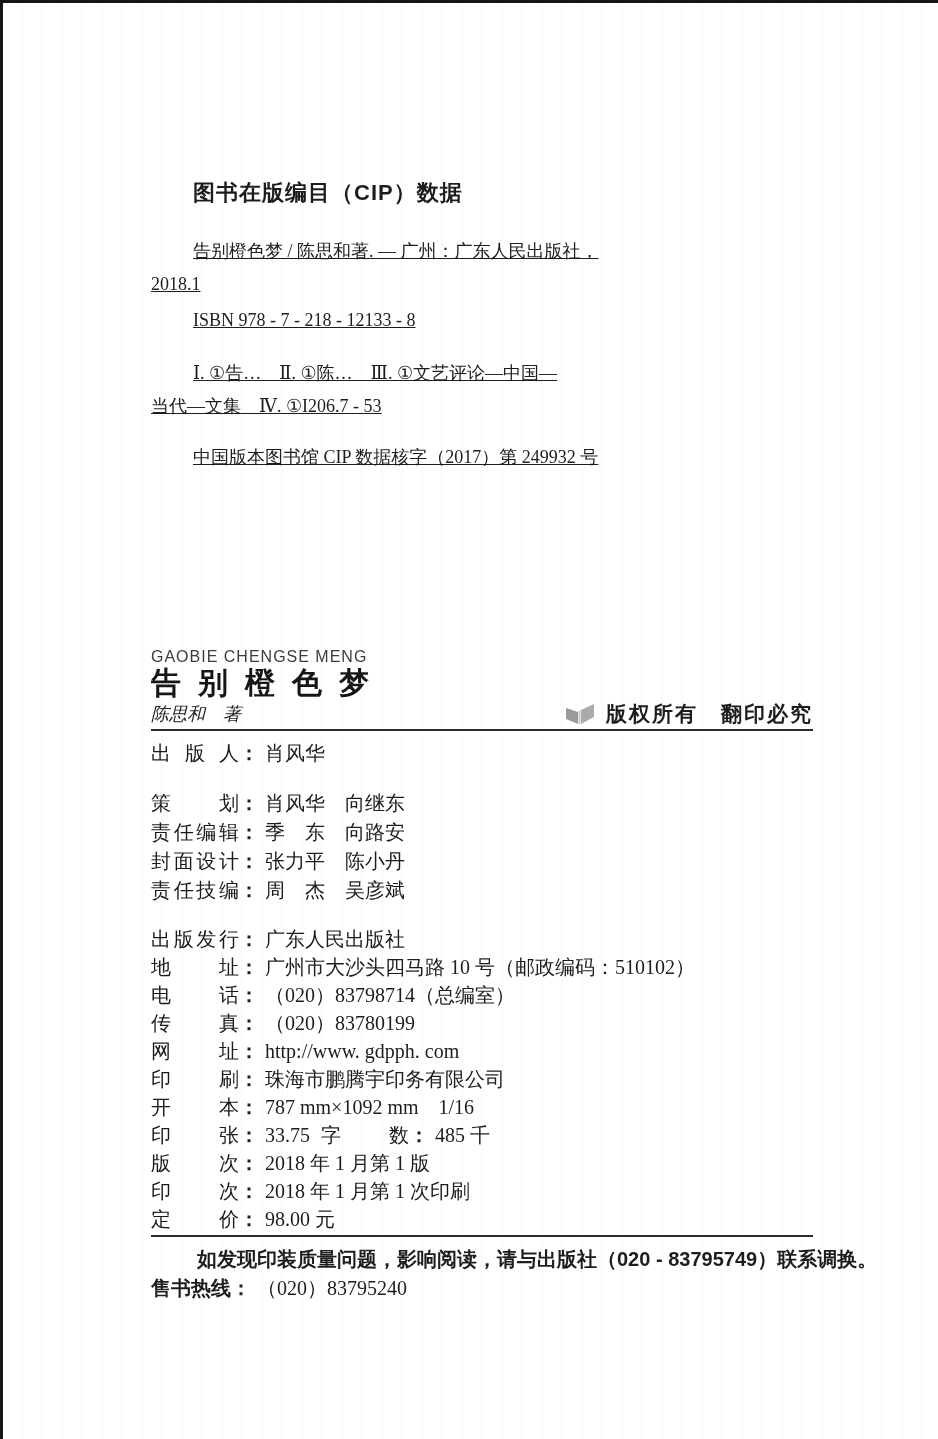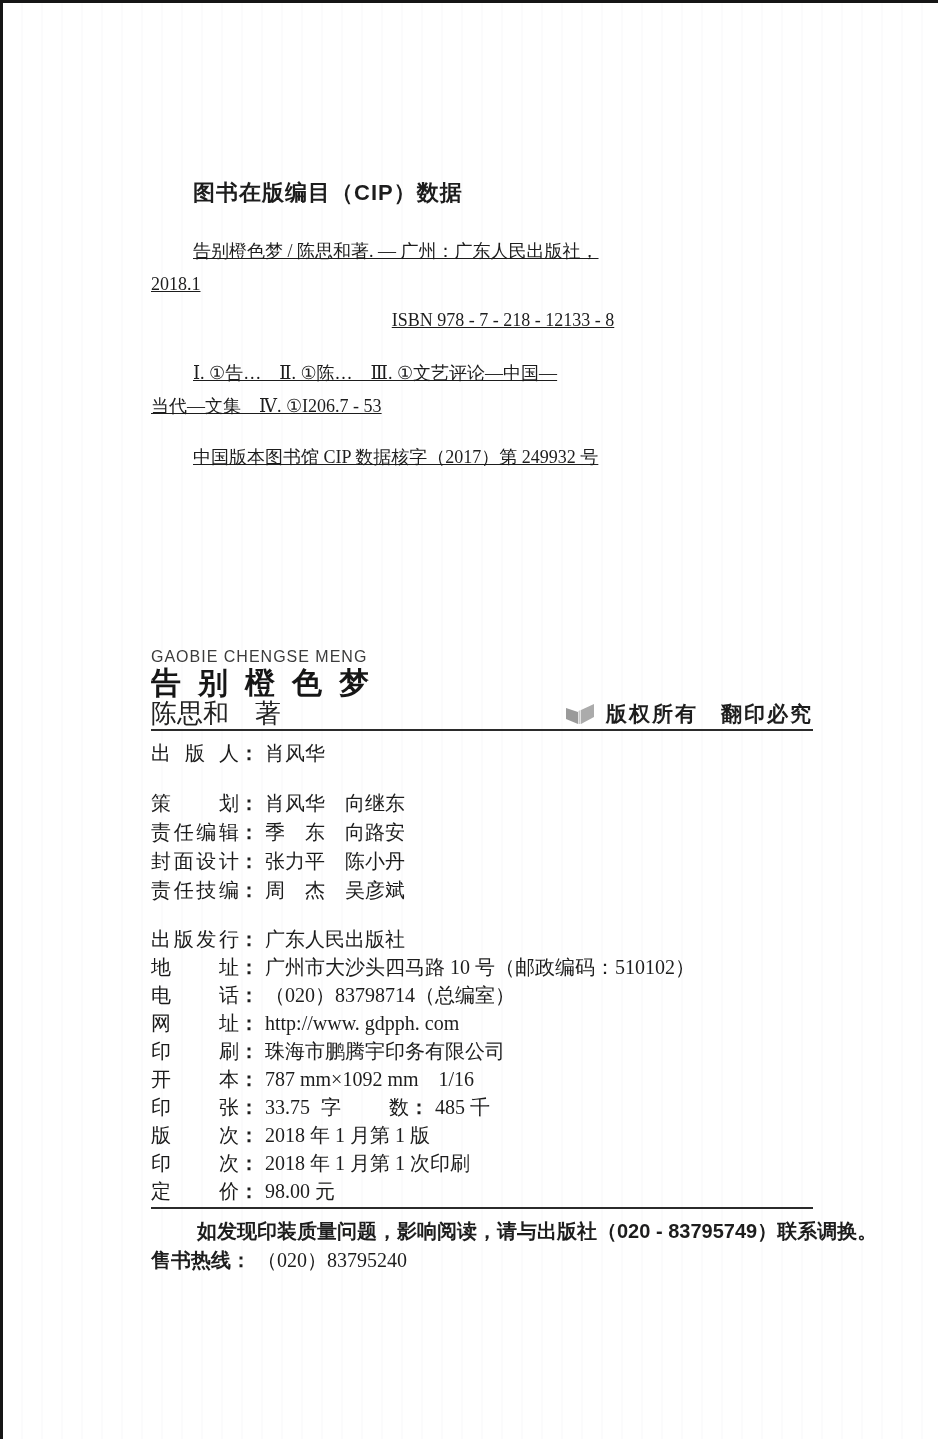--- a/index.html
+++ b/index.html
@@ -17,32 +17,32 @@
     font-family:"Liberation Serif","DejaVu Serif",serif;
   }
   .sansb{font-family:"Liberation Sans","DejaVu Sans",sans-serif;font-weight:bold;}
 
   
   .cip{position:absolute;left:148px;top:176px;width:662px;}
   .cip-heading{font-size:22px;line-height:28px;padding-left:42px;letter-spacing:1px;}
   .cip p{margin:0;font-size:18px;line-height:33px;text-decoration:underline;}
   .cip .first{margin-top:28px;}
   .indent{padding-left:42px;}
-  .gap-sm{margin-top:3px !important;text-align:center;}
+  .gap-sm{margin-top:3px !important;}
   .gap-md{margin-top:20px !important;}
   .gap-lg{margin-top:18px !important;}
 
   
   .colophon{position:absolute;left:148px;top:636px;width:662px;}
   .pinyin{margin-top:8px;font-family:"Liberation Sans","DejaVu Sans",sans-serif;
           font-size:16px;line-height:20px;color:#3c3c3c;letter-spacing:1px;}
   .book-title{font-size:30px;line-height:32px;letter-spacing:17px;color:#161616;}
   .author-row{display:flex;justify-content:space-between;align-items:flex-end;
               line-height:30px;height:30px;}
-  .author{font-size:26px;color:#222;}
+  .author{font-size:18px;font-style:italic;color:#222;}
   .copyright{display:flex;align-items:center;gap:10px;font-size:21px;letter-spacing:2px;}
   .rule{border-bottom:2px solid #2b2b2b;}
   .rule2{margin-top:2px;}
 
   .info-row{font-size:20px;line-height:28px;white-space:nowrap;}
   .pp-row{margin-top:8px;line-height:28px;}
   .staff-block{margin-top:22px;}
   .staff-block .info-row{line-height:29px;}
   .details-block{margin-top:20px;}
   .lbl{display:inline-block;width:88px;vertical-align:bottom;
@@ -112,20 +112,23 @@
       <div class="info-row">
         <span class="lbl">出版发行</span><span class="colon">：</span><span class="val">广东人民出版社</span>
       </div>
       <div class="info-row">
         <span class="lbl">地址</span><span class="colon">：</span><span class="val">广州市大沙头四马路 10 号（邮政编码：510102）</span>
       </div>
       <div class="info-row">
         <span class="lbl">电话</span><span class="colon">：</span><span class="val">（020）83798714（总编室）</span>
       </div>
       <div class="info-row">
+        <span class="lbl">传真</span><span class="colon">：</span><span class="val">（020）83780199</span>
+      </div>
+      <div class="info-row">
         <span class="lbl">网址</span><span class="colon">：</span><span class="val">http://www. gdpph. com</span>
       </div>
       <div class="info-row">
         <span class="lbl">印刷</span><span class="colon">：</span><span class="val">珠海市鹏腾宇印务有限公司</span>
       </div>
       <div class="info-row">
         <span class="lbl">开本</span><span class="colon">：</span><span class="val">787 mm×1092 mm　1/16</span>
       </div>
       <div class="info-row">
         <span class="lbl">印张</span><span class="colon">：</span><span class="val val-fixed">33.75</span><span class="lbl">字数</span><span class="colon">：</span><span class="val">485 千</span>

